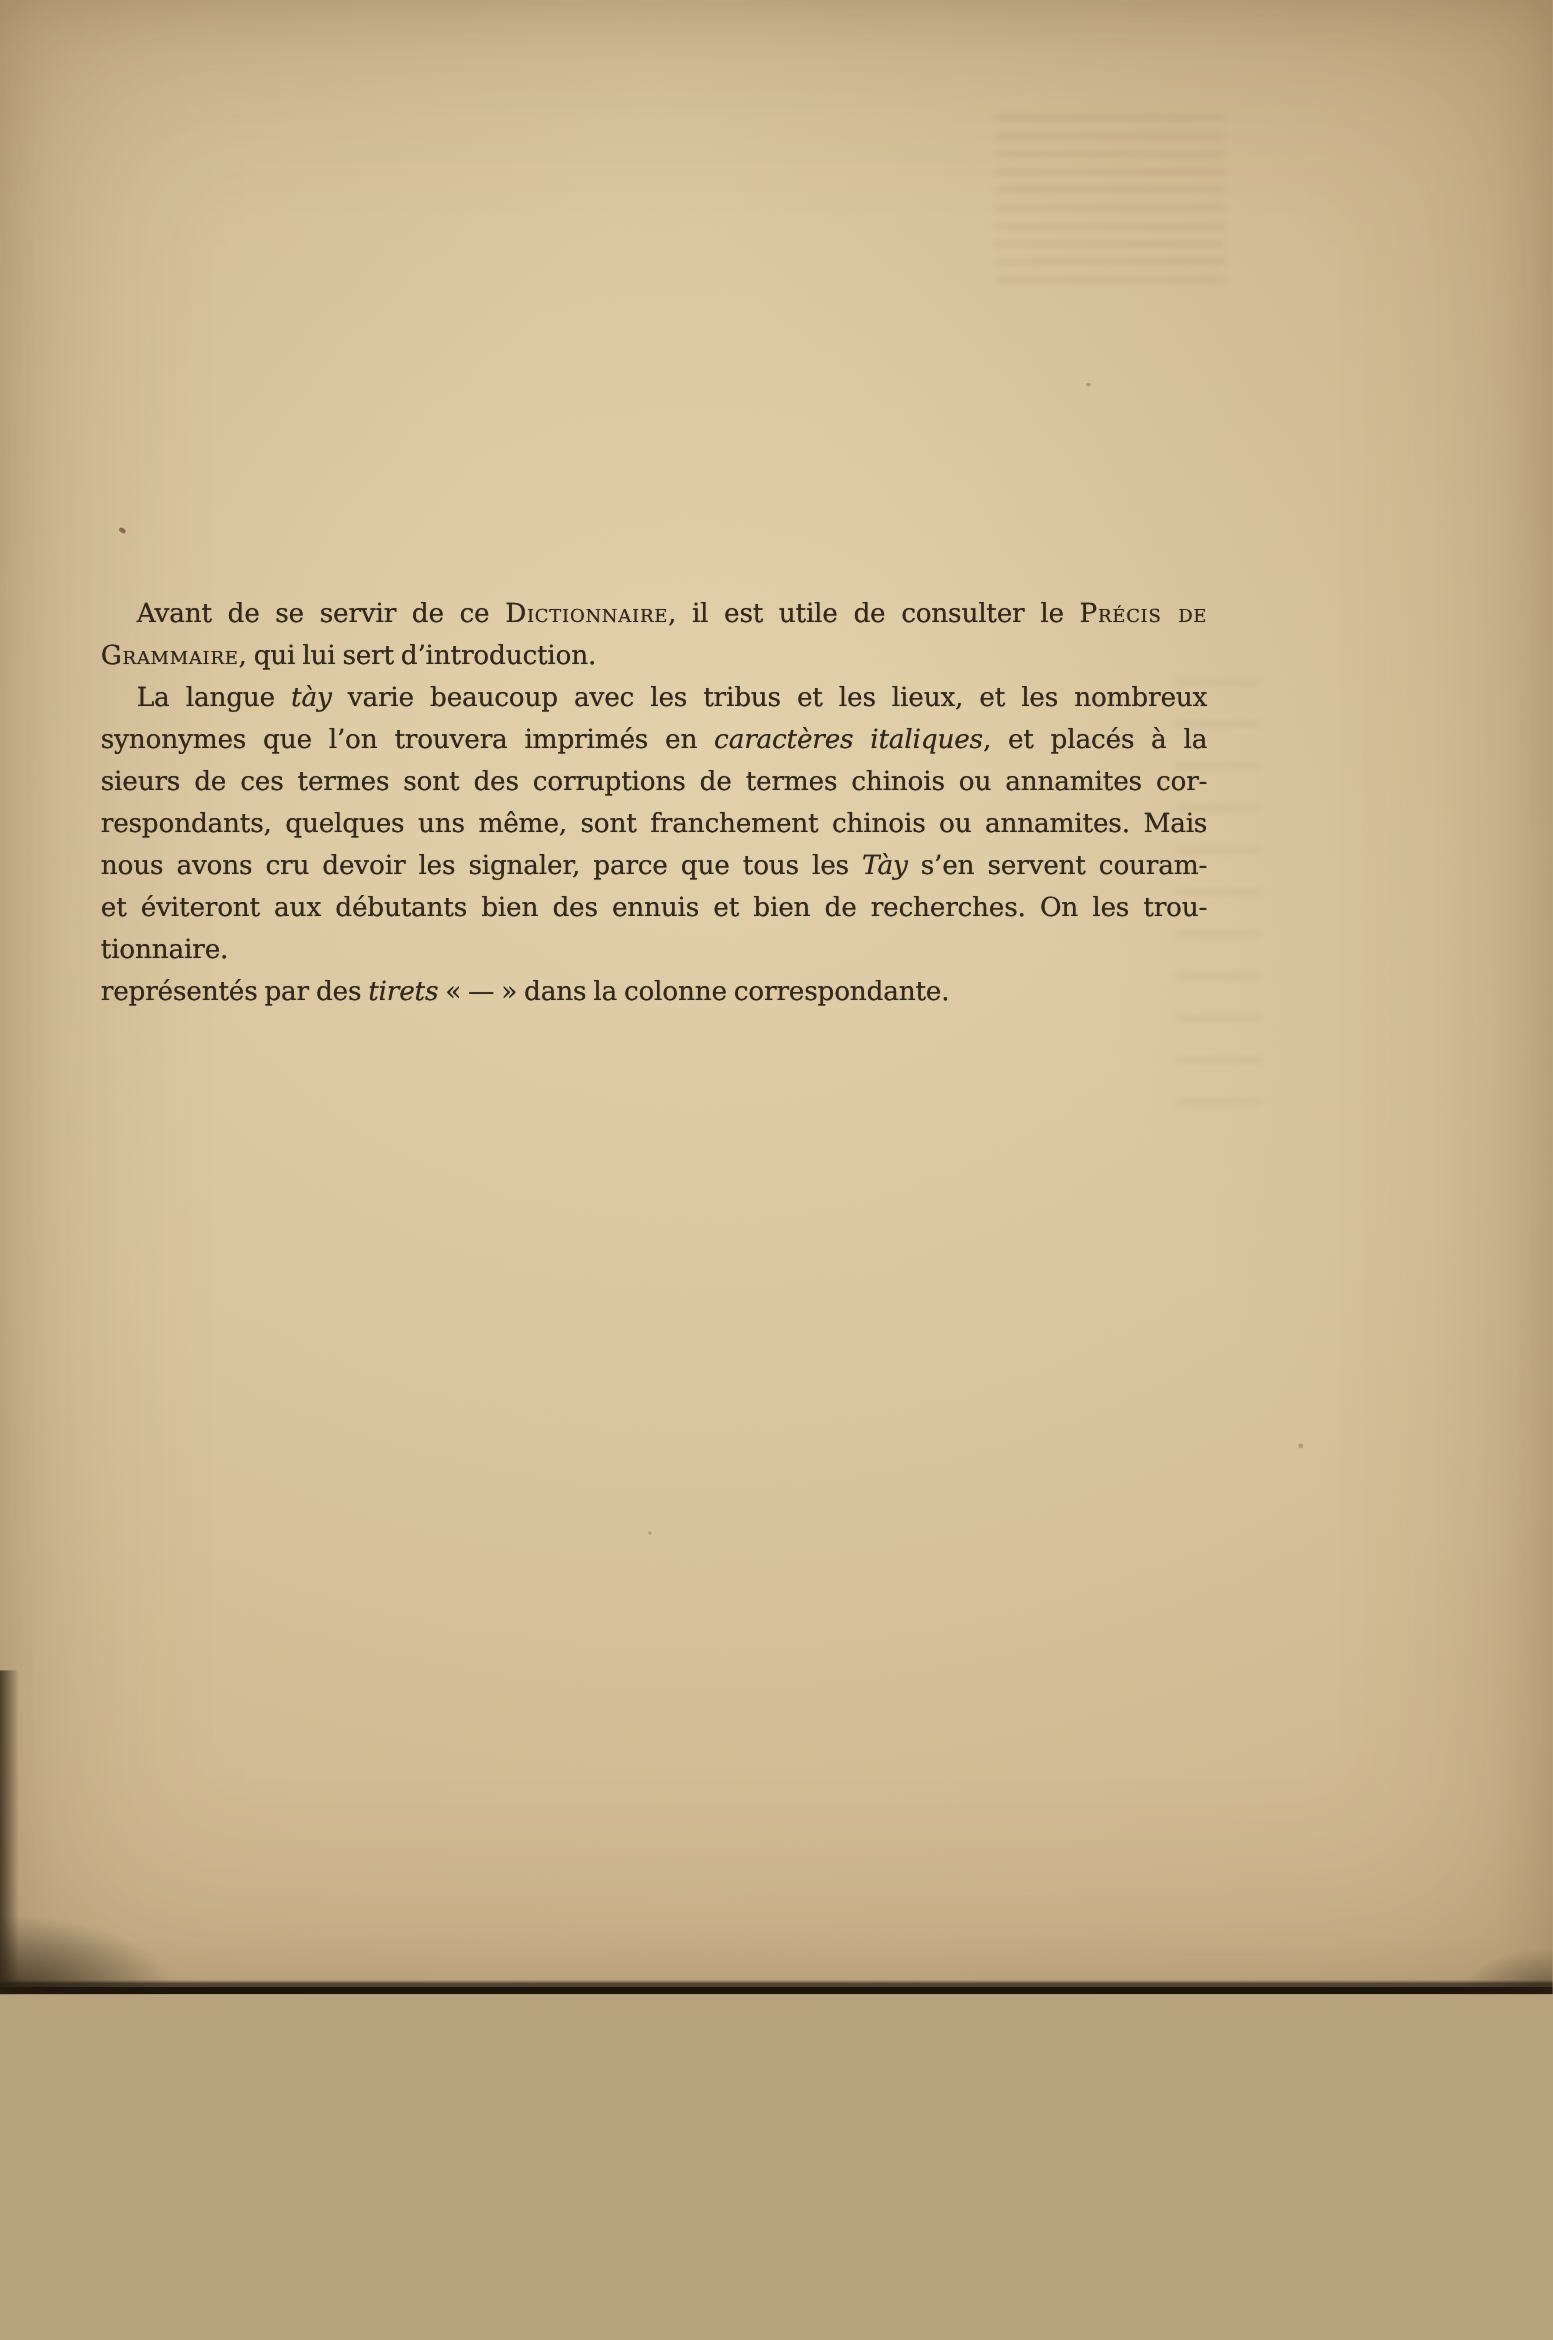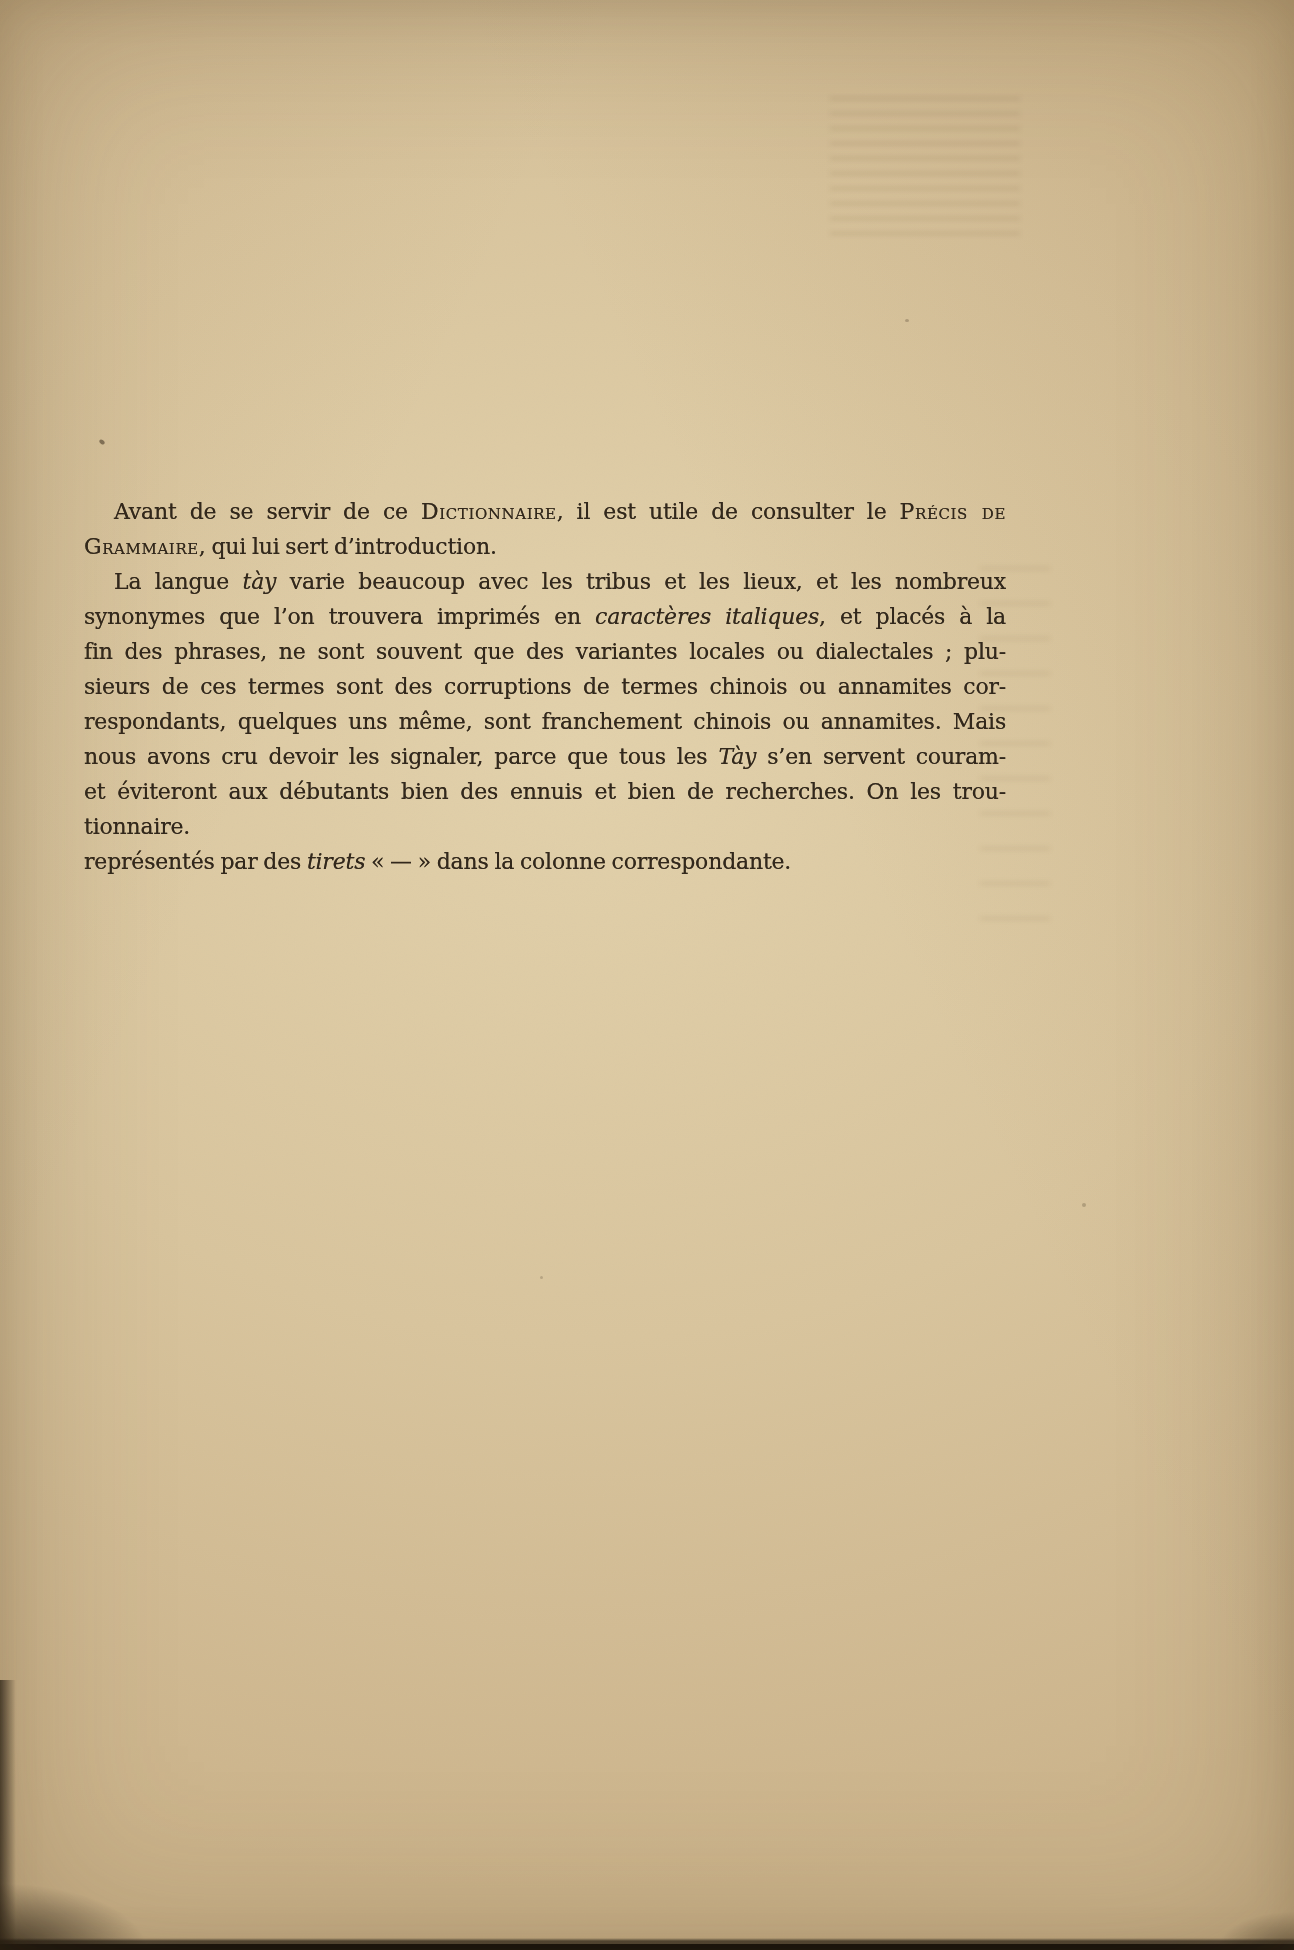--- a/index.html
+++ b/index.html
@@ -3,21 +3,21 @@
 <meta charset="utf-8">
 <style>
   html, body {
     margin: 0;
     padding: 0;
     background: #b7a37e;
   }
   .page {
     position: relative;
     width: 1294px;
-    height: 1950px;
+    height: 1662px;
     overflow: hidden;
     background:
       linear-gradient(245deg, rgba(155,120,72,.20) 0%, rgba(155,120,72,0) 38%),
       linear-gradient(115deg, rgba(150,115,70,.12) 0%, rgba(150,115,70,0) 28%),
       radial-gradient(1400px 1150px at 45% 38%, #e3d2ac 0%, #d9c59e 52%, #ccb48b 100%);
     font-family: "DejaVu Serif", "Liberation Serif", serif;
   }
   .page::after {
     content: "";
     position: absolute;
@@ -126,21 +126,20 @@
   <div class="ghost ghost-mid"></div>
 
   <div class="text-block">
       <div class="paragraph">
         <div class="line j ind"><span>Avant de se servir de ce </span><span class="sc">Dictionnaire</span><span>, il est utile de consulter le </span><span class="sc">Précis de</span></div>
         <div class="line"><span class="sc">Grammaire</span><span>, qui lui sert d’introduction.</span></div>
       </div>
       <div class="paragraph">
         <div class="line j ind"><span>La langue </span><span class="it">tày</span><span> varie beaucoup avec les tribus et les lieux, et les nombreux</span></div>
         <div class="line j"><span>synonymes que l’on trouvera imprimés en </span><span class="it">caractères italiques</span><span>, et placés à la</span></div>
-        <div class="line j"><span>fin des phrases, ne sont souvent que des variantes locales ou dialectales ; plu-</span></div>
         <div class="line j"><span>sieurs de ces termes sont des corruptions de termes chinois ou annamites cor-</span></div>
         <div class="line j"><span>respondants, quelques uns même, sont franchement chinois ou annamites. Mais</span></div>
         <div class="line j"><span>nous avons cru devoir les signaler, parce que tous les </span><span class="it">Tày</span><span> s’en servent couram-</span></div>
         <div class="line j"><span>et éviteront aux débutants bien des ennuis et bien de recherches. On les trou-</span></div>
         <div class="line"><span>tionnaire.</span></div>
       </div>
       <div class="paragraph">
         <div class="line"><span>représentés par des </span><span class="it">tirets</span><span> « — » dans la colonne correspondante.</span></div>
       </div>
     </div>

